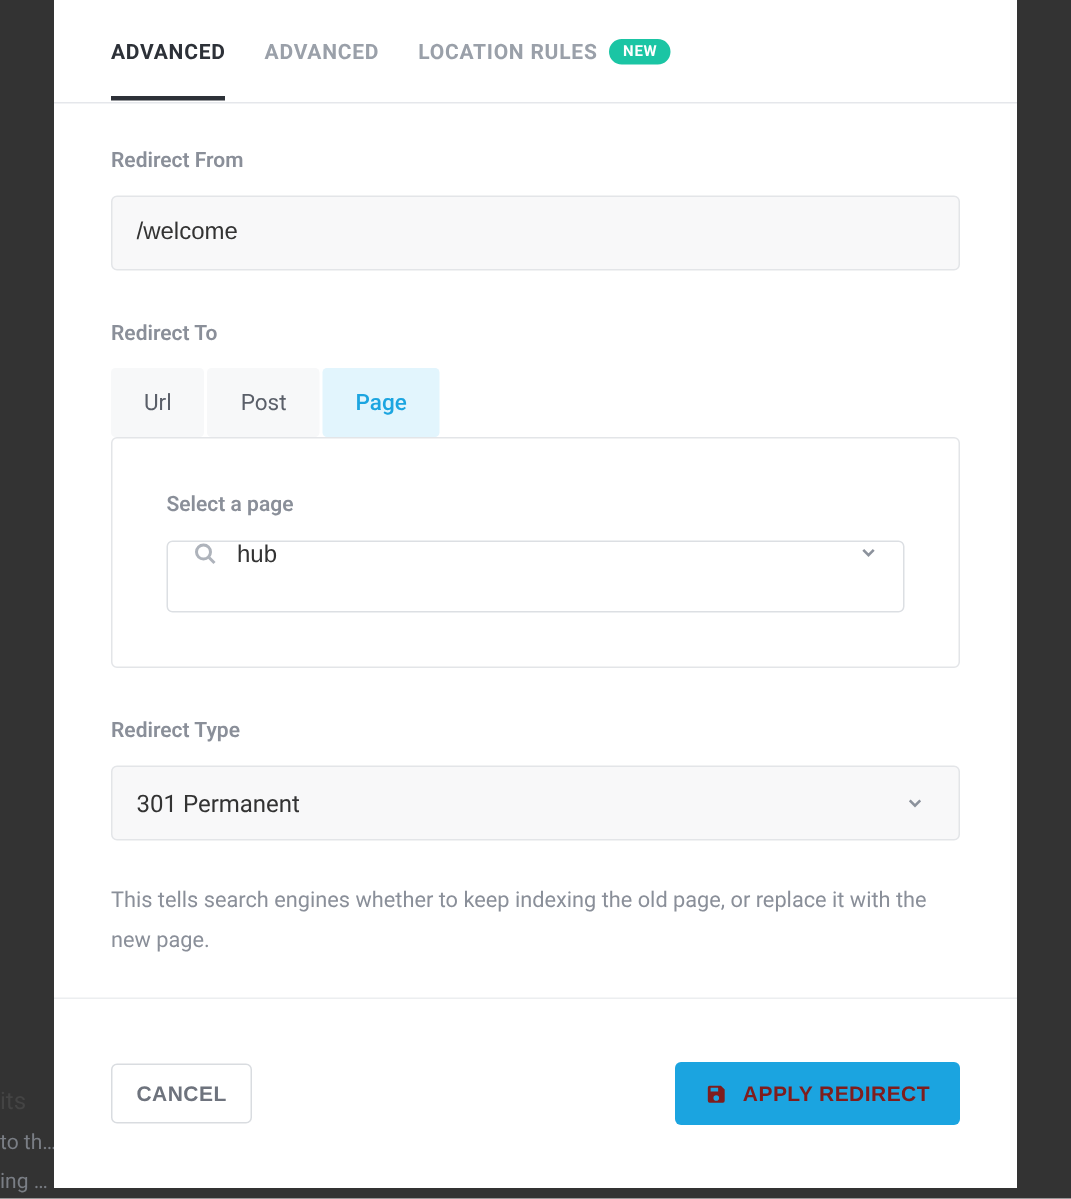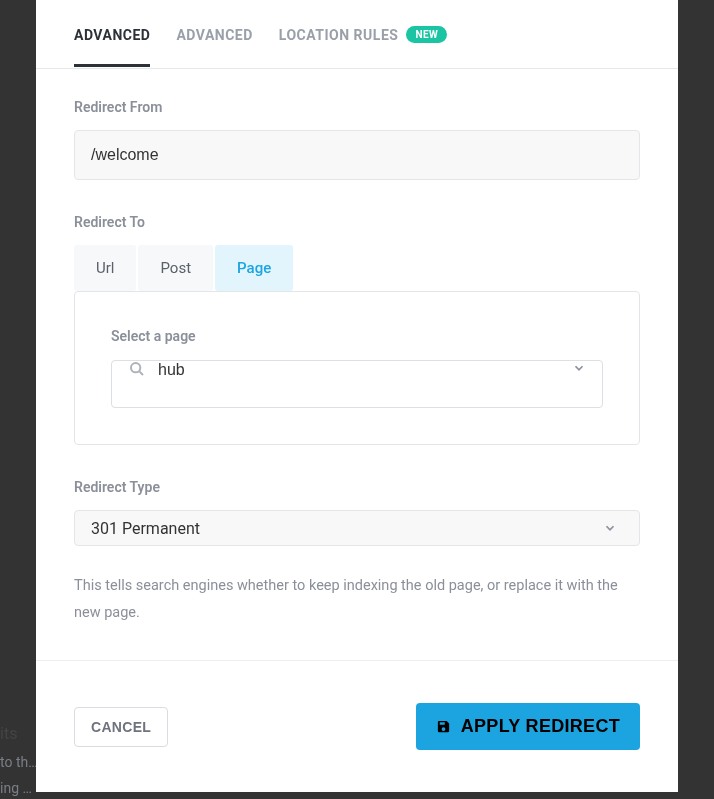--- a/index.html
+++ b/index.html
@@ -130,21 +130,21 @@
       padding-left: 6px;
     }
     .chevron {
       color: #8c929c;
       padding-right: 6px;
     }
     .select {
       display: flex;
       align-items: center;
       justify-content: space-between;
-      height: 36px;
+      height: 50px;
       border: 1px solid #e3e5e8;
       border-radius: 4px;
       background: #f8f8f9;
       padding: 0 16px;
       font-size: 16px;
       color: #333;
       cursor: pointer;
     }
     .helper {
       font-size: 14.5px;
@@ -166,22 +166,22 @@
       color: #6e737d;
       font-size: 14px;
       font-weight: 600;
       padding: 11px 16px;
       border-radius: 4px;
       cursor: pointer;
       letter-spacing: 0.3px;
     }
     .btn-apply {
       background: #1ba4e0;
-      color: #000000;
-      font-size: 18px;
+      color: #7f1d1d;
+      font-size: 14px;
       font-weight: 700;
       padding: 13px 20px;
       border-radius: 4px;
       cursor: pointer;
       letter-spacing: 0.3px;
       display: flex;
       align-items: center;
       gap: 10px;
       border: none;
     }

